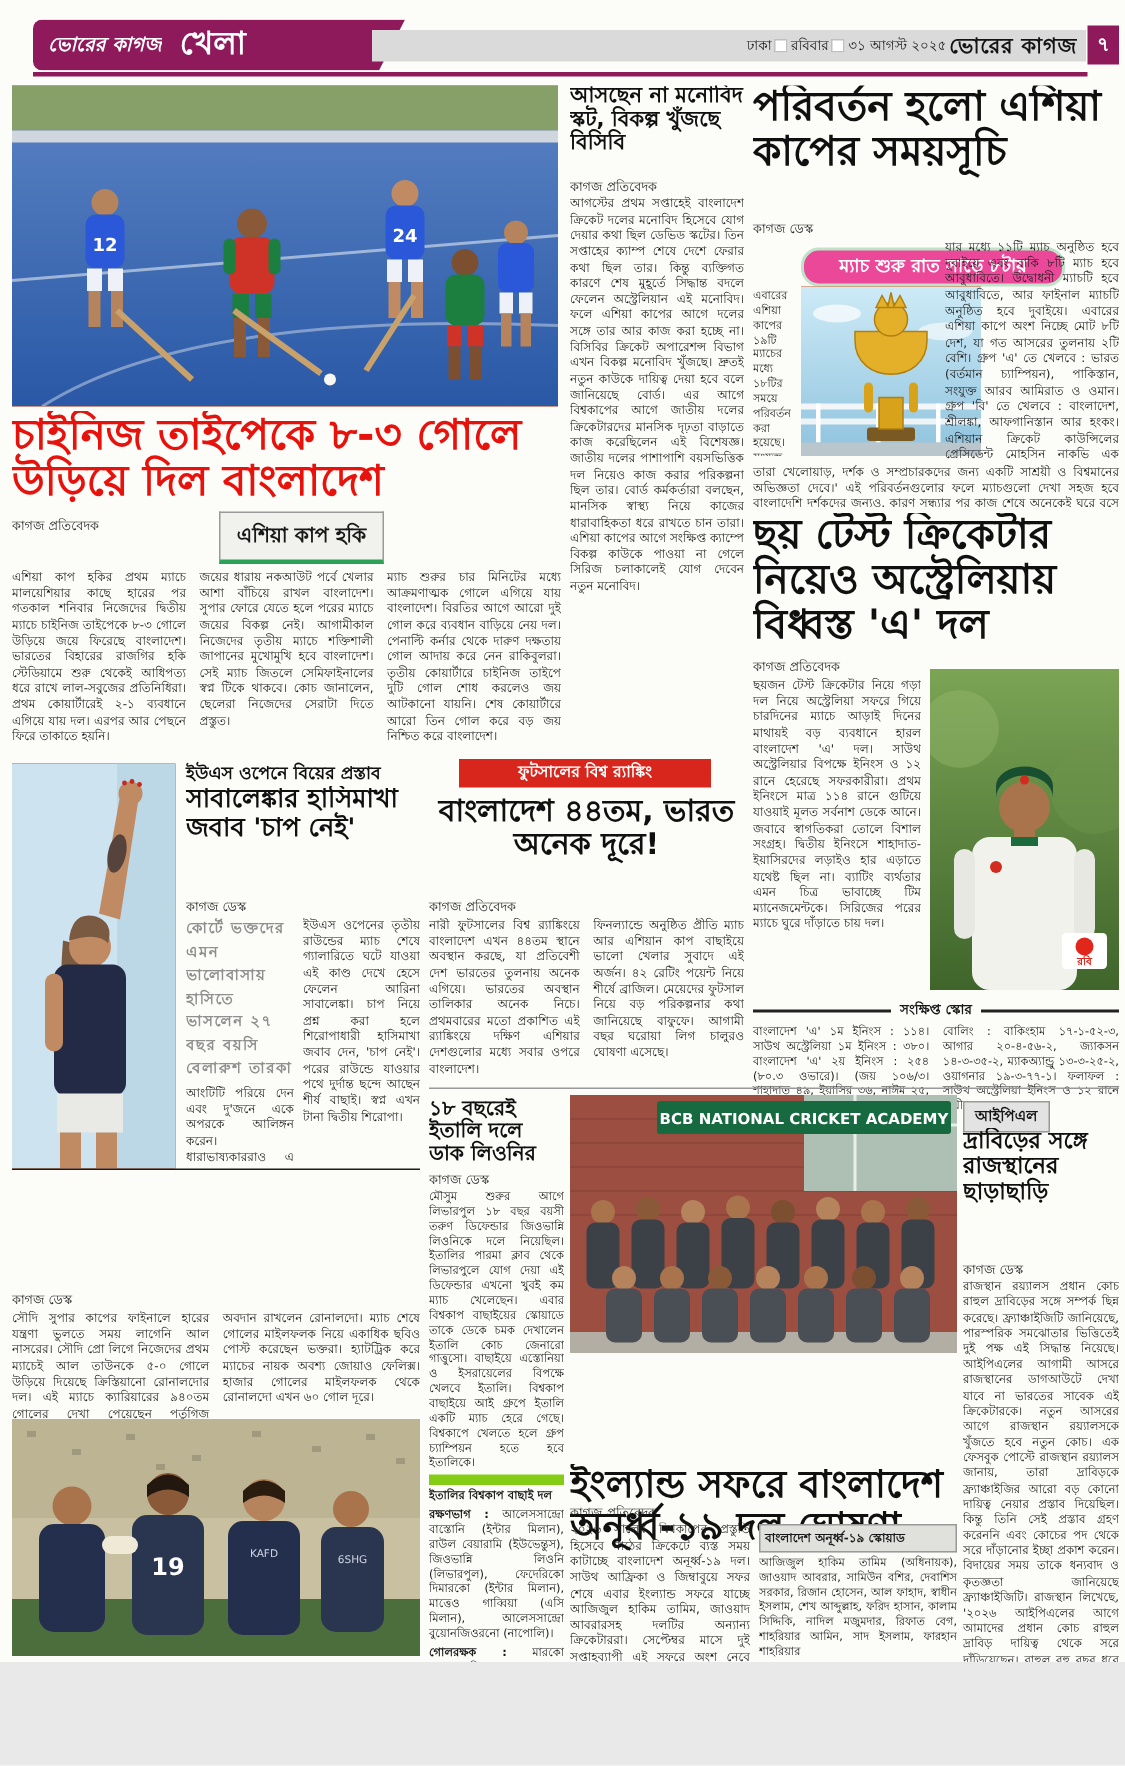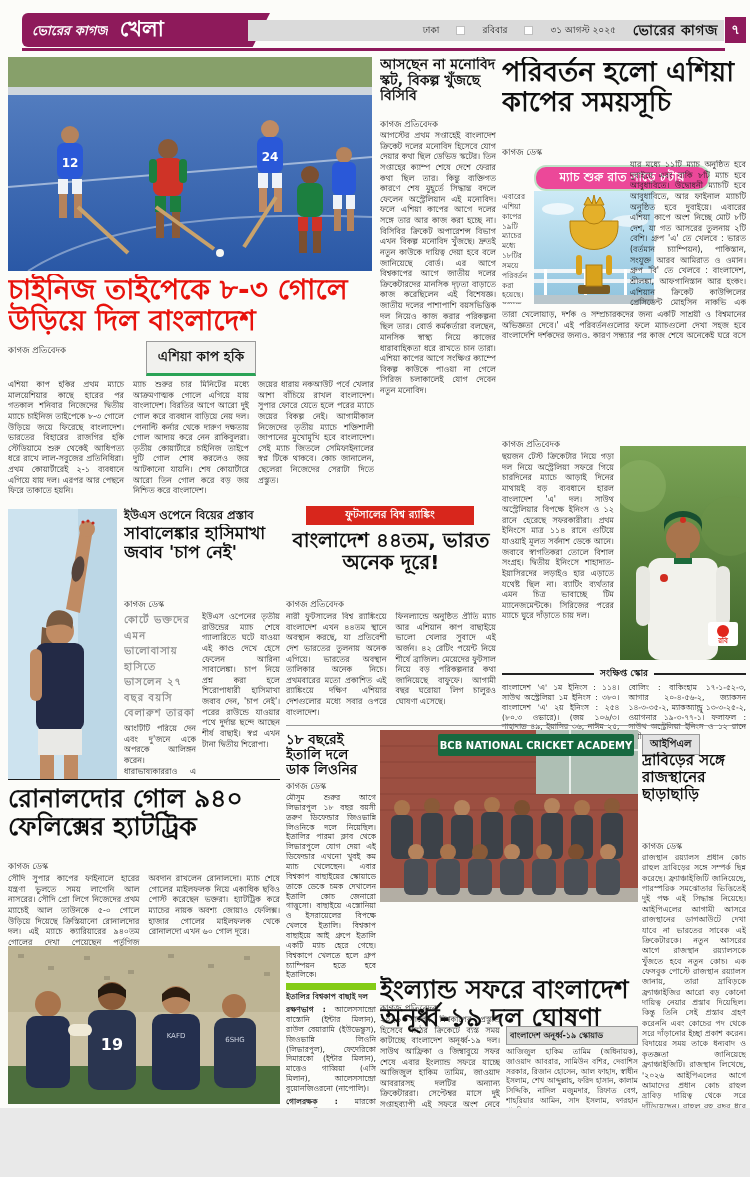--- a/index.html
+++ b/index.html
@@ -17,41 +17,41 @@
   .rule-dark{background:#1c1c1c}
   .rule-purple{background:#8e1a5b}
   p{margin:0 0 4px 0}
 
   
   #m-left{left:22px;top:13px;width:238px;height:34px;background:#8e1a5b;border-radius:6px 0 0 6px;
           clip-path:polygon(0 0,100% 0,93% 100%,0 100%);display:flex;align-items:center;gap:12px;padding-left:10px}
   #m-logo{color:#fff;font-weight:bold;font-style:italic;font-size:13px;line-height:1;max-width:78px;overflow:hidden}
   #m-section{color:#fff;font-weight:bold;font-size:21px}
   #m-strip{left:248px;top:20px;width:476px;height:21px;background:#dadada;display:flex;align-items:center;
-           justify-content:flex-end;gap:17px;padding-right:6px;font-size:9px;box-sizing:border-box}
+           justify-content:flex-end;gap:2px;padding-right:6px;font-size:9px;box-sizing:border-box}
   .sep{width:7px;height:7px;background:#fff;border:1px solid #bfbfbf;display:inline-block}
   #m-paper{font-size:14px;font-weight:bold;color:#141414;letter-spacing:.5px}
   #m-page{left:725px;top:17px;width:21px;height:26px;background:#8e1a5b;color:#fff;font-weight:bold;
           font-size:13px;display:flex;align-items:center;justify-content:center}
   #m-rule{left:22px;top:48px;width:703px;height:3px}
 
   .photo{overflow:hidden;background:#c2410c}
   .label-box{background:#f1f1ee;border:1px solid #9a9a9a;border-bottom:3px solid #2aa356;text-align:center;
              font-weight:bold;font-size:13.5px;padding:4px 2px;overflow:hidden}
   .banner{background:#ec4899;border:2px solid #bfe3c8;border-radius:12px;color:#fff;font-weight:bold;
           font-size:12px;display:flex;align-items:center;justify-content:center;overflow:hidden}
   .kicker{font-size:11.5px;font-weight:bold;color:#111}
   .kicker-red{background:#d8261c;color:#fff;font-weight:bold;font-size:10.5px;display:flex;
               align-items:center;justify-content:center;overflow:hidden}
   .pullquote{color:#8f8f8f;font-weight:bold;font-size:10px;line-height:1.55;letter-spacing:1px;overflow:hidden}
   .score-head{display:flex;align-items:center;gap:6px;font-weight:bold;font-size:9px;margin-bottom:2px}
   .score-head::before,.score-head::after{content:"";flex:1;height:2px;background:#222}
   .score-cols{display:flex;gap:9px}
   .score-cols p{flex:1;font-size:7.6px;line-height:1.3;text-align:justify;margin:0}
-  .box-h{background:#e0e0dd;border:1px solid #999;font-weight:bold;font-size:8px;padding:2px 3px;margin:14px 0 2px;overflow:hidden}
+  .box-h{background:#e0e0dd;border:1px solid #999;font-weight:bold;font-size:8px;padding:2px 3px;margin:4px 0 2px;overflow:hidden}
   .box-t{font-size:7.5px;line-height:1.3;text-align:justify}
   .chip{background:#e3e3e3;border:1px solid #999;display:inline-block;padding:1px 7px;font-weight:bold;font-size:10px}
   .squad-line{font-size:7.6px;line-height:1.3;text-align:justify;margin:0 0 3px}
   .squad-line .b{font-weight:bold}
   .caprow{display:flex;justify-content:space-between;align-items:flex-start}
 </style>
 </head>
 <body>
 
 <div id="page">
@@ -137,22 +137,22 @@
       <line x1="70" y1="150" x2="120" y2="196" stroke="#c9a26b" stroke-width="4"></line>
       <line x1="268" y1="140" x2="236" y2="190" stroke="#c9a26b" stroke-width="4"></line>
       <circle cx="212" cy="196" r="4" fill="#f7f7f2"></circle>
     </svg>
   </div>
   <div class="abs hl hl-red" style="left:8px;top:274px;width:372px;height:66px;font-size:28px">চাইনিজ তাইপেকে ৮-৩ গোলে উড়িয়ে দিল বাংলাদেশ</div>
   <div class="abs byline" style="left:8px;top:344px;width:120px">কাগজ প্রতিবেদক</div>
   <div class="abs label-box" style="left:146px;top:341px;width:104px">এশিয়া কাপ হকি</div>
   <div class="abs bodytxt cols3" style="left:8px;top:380px;width:366px;height:118px">
     <p>এশিয়া কাপ হকির প্রথম ম্যাচে মালয়েশিয়ার কাছে হারের পর গতকাল শনিবার নিজেদের দ্বিতীয় ম্যাচে চাইনিজ তাইপেকে ৮-৩ গোলে উড়িয়ে জয়ে ফিরেছে বাংলাদেশ। ভারতের বিহারের রাজগির হকি স্টেডিয়ামে শুরু থেকেই আধিপত্য ধরে রাখে লাল-সবুজের প্রতিনিধিরা। প্রথম কোয়ার্টারেই ২-১ ব্যবধানে এগিয়ে যায় দল। এরপর আর পেছনে ফিরে তাকাতে হয়নি।</p>
+    <p>জয়ের ধারায় নকআউট পর্বে খেলার আশা বাঁচিয়ে রাখল বাংলাদেশ। সুপার ফোরে যেতে হলে পরের ম্যাচে জয়ের বিকল্প নেই। আগামীকাল নিজেদের তৃতীয় ম্যাচে শক্তিশালী জাপানের মুখোমুখি হবে বাংলাদেশ। সেই ম্যাচ জিতলে সেমিফাইনালের স্বপ্ন টিকে থাকবে। কোচ জানালেন, ছেলেরা নিজেদের সেরাটা দিতে প্রস্তুত।</p>
     <p>ম্যাচ শুরুর চার মিনিটের মধ্যে আক্রমণাত্মক গোলে এগিয়ে যায় বাংলাদেশ। বিরতির আগে আরো দুই গোল করে ব্যবধান বাড়িয়ে নেয় দল। পেনাল্টি কর্নার থেকে দারুণ দক্ষতায় গোল আদায় করে নেন রাকিবুলরা। তৃতীয় কোয়ার্টারে চাইনিজ তাইপে দুটি গোল শোধ করলেও জয় আটকানো যায়নি। শেষ কোয়ার্টারে আরো তিন গোল করে বড় জয় নিশ্চিত করে বাংলাদেশ।</p>
-    <p>জয়ের ধারায় নকআউট পর্বে খেলার আশা বাঁচিয়ে রাখল বাংলাদেশ। সুপার ফোরে যেতে হলে পরের ম্যাচে জয়ের বিকল্প নেই। আগামীকাল নিজেদের তৃতীয় ম্যাচে শক্তিশালী জাপানের মুখোমুখি হবে বাংলাদেশ। সেই ম্যাচ জিতলে সেমিফাইনালের স্বপ্ন টিকে থাকবে। কোচ জানালেন, ছেলেরা নিজেদের সেরাটা দিতে প্রস্তুত।</p>
   </div>
 
   <div class="abs hl" style="left:380px;top:57px;width:116px;height:58px;font-size:14px">আসছেন না মনোবিদ স্কট, বিকল্প খুঁজছে বিসিবি</div>
   <div class="abs byline" style="left:380px;top:118px;width:116px">কাগজ প্রতিবেদক</div>
   <div class="abs bodytxt" style="left:380px;top:131px;width:116px;height:367px">আগস্টের প্রথম সপ্তাহেই বাংলাদেশ ক্রিকেট দলের মনোবিদ হিসেবে যোগ দেয়ার কথা ছিল ডেভিড স্কটের। তিন সপ্তাহের ক্যাম্প শেষে দেশে ফেরার কথা ছিল তার। কিন্তু ব্যক্তিগত কারণে শেষ মুহূর্তে সিদ্ধান্ত বদলে ফেলেন অস্ট্রেলিয়ান এই মনোবিদ। ফলে এশিয়া কাপের আগে দলের সঙ্গে তার আর কাজ করা হচ্ছে না। বিসিবির ক্রিকেট অপারেশন্স বিভাগ এখন বিকল্প মনোবিদ খুঁজছে। দ্রুতই নতুন কাউকে দায়িত্ব দেয়া হবে বলে জানিয়েছে বোর্ড। এর আগে বিশ্বকাপের আগে জাতীয় দলের ক্রিকেটারদের মানসিক দৃঢ়তা বাড়াতে কাজ করেছিলেন এই বিশেষজ্ঞ। জাতীয় দলের পাশাপাশি বয়সভিত্তিক দল নিয়েও কাজ করার পরিকল্পনা ছিল তার। বোর্ড কর্মকর্তারা বলছেন, মানসিক স্বাস্থ্য নিয়ে কাজের ধারাবাহিকতা ধরে রাখতে চান তারা। এশিয়া কাপের আগে সংক্ষিপ্ত ক্যাম্পে বিকল্প কাউকে পাওয়া না গেলে সিরিজ চলাকালেই যোগ দেবেন নতুন মনোবিদ।</div>
 
   <div class="abs hl" style="left:502px;top:57px;width:244px;height:84px;font-size:27px">পরিবর্তন হলো এশিয়া কাপের সময়সূচি</div>
   <div class="abs byline" style="left:502px;top:146px;width:100px">কাগজ ডেস্ক</div>
   <div class="abs banner" style="left:534px;top:165px;width:172px;height:22px">ম্যাচ শুরু রাত সাড়ে ৮টায়</div>
   <div class="abs bodytxt" style="left:502px;top:192px;width:29px;height:112px;font-size:7.4px">এবারের এশিয়া কাপের ১৯টি ম্যাচের মধ্যে ১৮টির সময়ে পরিবর্তন করা হয়েছে। সংযুক্ত আরব আমিরাতের স্থানীয় সময় অনুযায়ী সব ম্যাচ শুরু হবে ৬টা ৩০ মিনিটে। ফলে বাংলাদেশ সময় রাত সাড়ে ৮টায় শুরু হবে খেলা। টুর্নামেন্টটি চলবে ৯ থেকে ২৮ সেপ্টেম্বর। পুরো আসরে মোট ১৯টি ম্যাচ হবে,</div>
@@ -178,20 +178,21 @@
       <path d="M36 36 C36 66 84 66 84 36 L84 30 L36 30 Z" fill="#e4b02a" stroke="#b07f10"></path>
       <circle cx="60" cy="22" r="11" fill="#e4b02a" stroke="#b07f10"></circle>
       <path d="M50 14 L54 6 L58 13 L60 4 L62 13 L66 6 L70 14 Z" fill="#e4b02a" stroke="#b07f10"></path>
       <rect x="42" y="64" width="6" height="20" rx="3" fill="#d9a21b"></rect>
       <rect x="72" y="64" width="6" height="20" rx="3" fill="#d9a21b"></rect>
     </svg>
   </div>
   <div class="abs bodytxt" style="left:630px;top:160px;width:116px;height:148px">যার মধ্যে ১১টি ম্যাচ অনুষ্ঠিত হবে দুবাইয়ে এবং বাকি ৮টি ম্যাচ হবে আবুধাবিতে। উদ্বোধনী ম্যাচটি হবে আবুধাবিতে, আর ফাইনাল ম্যাচটি অনুষ্ঠিত হবে দুবাইয়ে। এবারের এশিয়া কাপে অংশ নিচ্ছে মোট ৮টি দেশ, যা গত আসরের তুলনায় ২টি বেশি। গ্রুপ 'এ' তে খেলবে : ভারত (বর্তমান চ্যাম্পিয়ন), পাকিস্তান, সংযুক্ত আরব আমিরাত ও ওমান। গ্রুপ 'বি' তে খেলবে : বাংলাদেশ, শ্রীলঙ্কা, আফগানিস্তান আর হংকং। এশিয়ান ক্রিকেট কাউন্সিলের প্রেসিডেন্ট মোহসিন নাকভি এক বিবৃতিতে বলেন, 'সংযুক্ত আরব আমিরাতে এশিয়া কাপ আয়োজনের জন্য দুবাই ও আবুধাবি যথেষ্ট প্রস্তুত এবং</div>
   <div class="abs bodytxt" style="left:502px;top:310px;width:244px;height:28px">তারা খেলোয়াড়, দর্শক ও সম্প্রচারকদের জন্য একটি সাশ্রয়ী ও বিশ্বমানের অভিজ্ঞতা দেবে।' এই পরিবর্তনগুলোর ফলে ম্যাচগুলো দেখা সহজ হবে বাংলাদেশি দর্শকদের জন্যও, কারণ সন্ধ্যার পর কাজ শেষে অনেকেই ঘরে বসে খেলা উপভোগ করতে পারবেন।</div>
 
+  <div class="abs hl" style="left:502px;top:342px;width:244px;height:92px;font-size:27px">ছয় টেস্ট ক্রিকেটার নিয়েও অস্ট্রেলিয়ায় বিধ্বস্ত 'এ' দল</div>
   <div class="abs byline" style="left:502px;top:438px;width:110px">কাগজ প্রতিবেদক</div>
   <div class="abs bodytxt" style="left:502px;top:452px;width:112px;height:208px">ছয়জন টেস্ট ক্রিকেটার নিয়ে গড়া দল নিয়ে অস্ট্রেলিয়া সফরে গিয়ে চারদিনের ম্যাচে আড়াই দিনের মাথায়ই বড় ব্যবধানে হারল বাংলাদেশ 'এ' দল। সাউথ অস্ট্রেলিয়ার বিপক্ষে ইনিংস ও ১২ রানে হেরেছে সফরকারীরা। প্রথম ইনিংসে মাত্র ১১৪ রানে গুটিয়ে যাওয়াই মূলত সর্বনাশ ডেকে আনে। জবাবে স্বাগতিকরা তোলে বিশাল সংগ্রহ। দ্বিতীয় ইনিংসে শাহাদাত-ইয়াসিরদের লড়াইও হার এড়াতে যথেষ্ট ছিল না। ব্যাটিং ব্যর্থতার এমন চিত্র ভাবাচ্ছে টিম ম্যানেজমেন্টকে। সিরিজের পরের ম্যাচে ঘুরে দাঁড়াতে চায় দল।</div>
   <div class="abs photo" style="left:620px;top:446px;width:126px;height:214px">
     <svg width="126" height="214" xmlns="http://www.w3.org/2000/svg">
       <defs>
           <linearGradient id="grn" x1="0" y1="0" x2="0" y2="1">
         <stop offset="0" stop-color="#7ba455"></stop>
             <stop offset="1" stop-color="#3f652b"></stop>
           </linearGradient>
         </defs>
@@ -251,21 +252,20 @@
 
   <div class="abs kicker-red" style="left:306px;top:506px;width:168px;height:19px">ফুটসালের বিশ্ব র‍্যাঙ্কিং</div>
   <div class="abs hl" style="left:286px;top:529px;width:210px;height:66px;font-size:20px;text-align:center">বাংলাদেশ ৪৪তম, ভারত অনেক দূরে!</div>
   <div class="abs byline" style="left:286px;top:598px;width:110px">কাগজ প্রতিবেদক</div>
   <div class="abs bodytxt cols2" style="left:286px;top:612px;width:210px;height:112px">
     <p>নারী ফুটসালের বিশ্ব র‍্যাঙ্কিংয়ে বাংলাদেশ এখন ৪৪তম স্থানে অবস্থান করছে, যা প্রতিবেশী দেশ ভারতের তুলনায় অনেক এগিয়ে। ভারতের অবস্থান তালিকার অনেক নিচে। প্রথমবারের মতো প্রকাশিত এই র‍্যাঙ্কিংয়ে দক্ষিণ এশিয়ার দেশগুলোর মধ্যে সবার ওপরে বাংলাদেশ।</p>
     <p>ফিনল্যান্ডে অনুষ্ঠিত প্রীতি ম্যাচ আর এশিয়ান কাপ বাছাইয়ে ভালো খেলার সুবাদে এই অর্জন। ৪২ রেটিং পয়েন্ট নিয়ে শীর্ষে ব্রাজিল। মেয়েদের ফুটসাল নিয়ে বড় পরিকল্পনার কথা জানিয়েছে বাফুফে। আগামী বছর ঘরোয়া লিগ চালুরও ঘোষণা এসেছে।</p>
   </div>
 
   <div class="abs rule-dark" style="left:8px;top:779px;width:272px;height:1px"></div>
-  <div class="abs hl" style="left:8px;top:785px;width:272px;height:72px;font-size:25px">রোনালদোর গোল ৯৪০ ফেলিক্সের হ্যাটট্রিক</div>
   <div class="abs byline" style="left:8px;top:860px;width:110px">কাগজ ডেস্ক</div>
   <div class="abs bodytxt cols2" style="left:8px;top:874px;width:272px;height:86px">
     <p>সৌদি সুপার কাপের ফাইনালে হারের যন্ত্রণা ভুলতে সময় লাগেনি আল নাসরের। সৌদি প্রো লিগে নিজেদের প্রথম ম্যাচেই আল তাউনকে ৫-০ গোলে উড়িয়ে দিয়েছে ক্রিস্তিয়ানো রোনালদোর দল। এই ম্যাচে ক্যারিয়ারের ৯৪০তম গোলের দেখা পেয়েছেন পর্তুগিজ মহাতারকা।</p>
     <p>অবদান রাখলেন রোনালদো। ম্যাচ শেষে গোলের মাইলফলক নিয়ে একাধিক ছবিও পোস্ট করেছেন ভক্তরা। হ্যাটট্রিক করে ম্যাচের নায়ক অবশ্য জোয়াও ফেলিক্স। হাজার গোলের মাইলফলক থেকে রোনালদো এখন ৬০ গোল দূরে।</p>
   </div>
   <div class="abs photo" style="left:8px;top:946px;width:272px;height:158px">
     <svg width="272" height="158" xmlns="http://www.w3.org/2000/svg">
       <rect width="272" height="158" fill="#c9c0a2"></rect>
       <rect y="0" width="272" height="66" fill="#bdb494"></rect>
       <g fill="#8f8870" opacity=".6">

